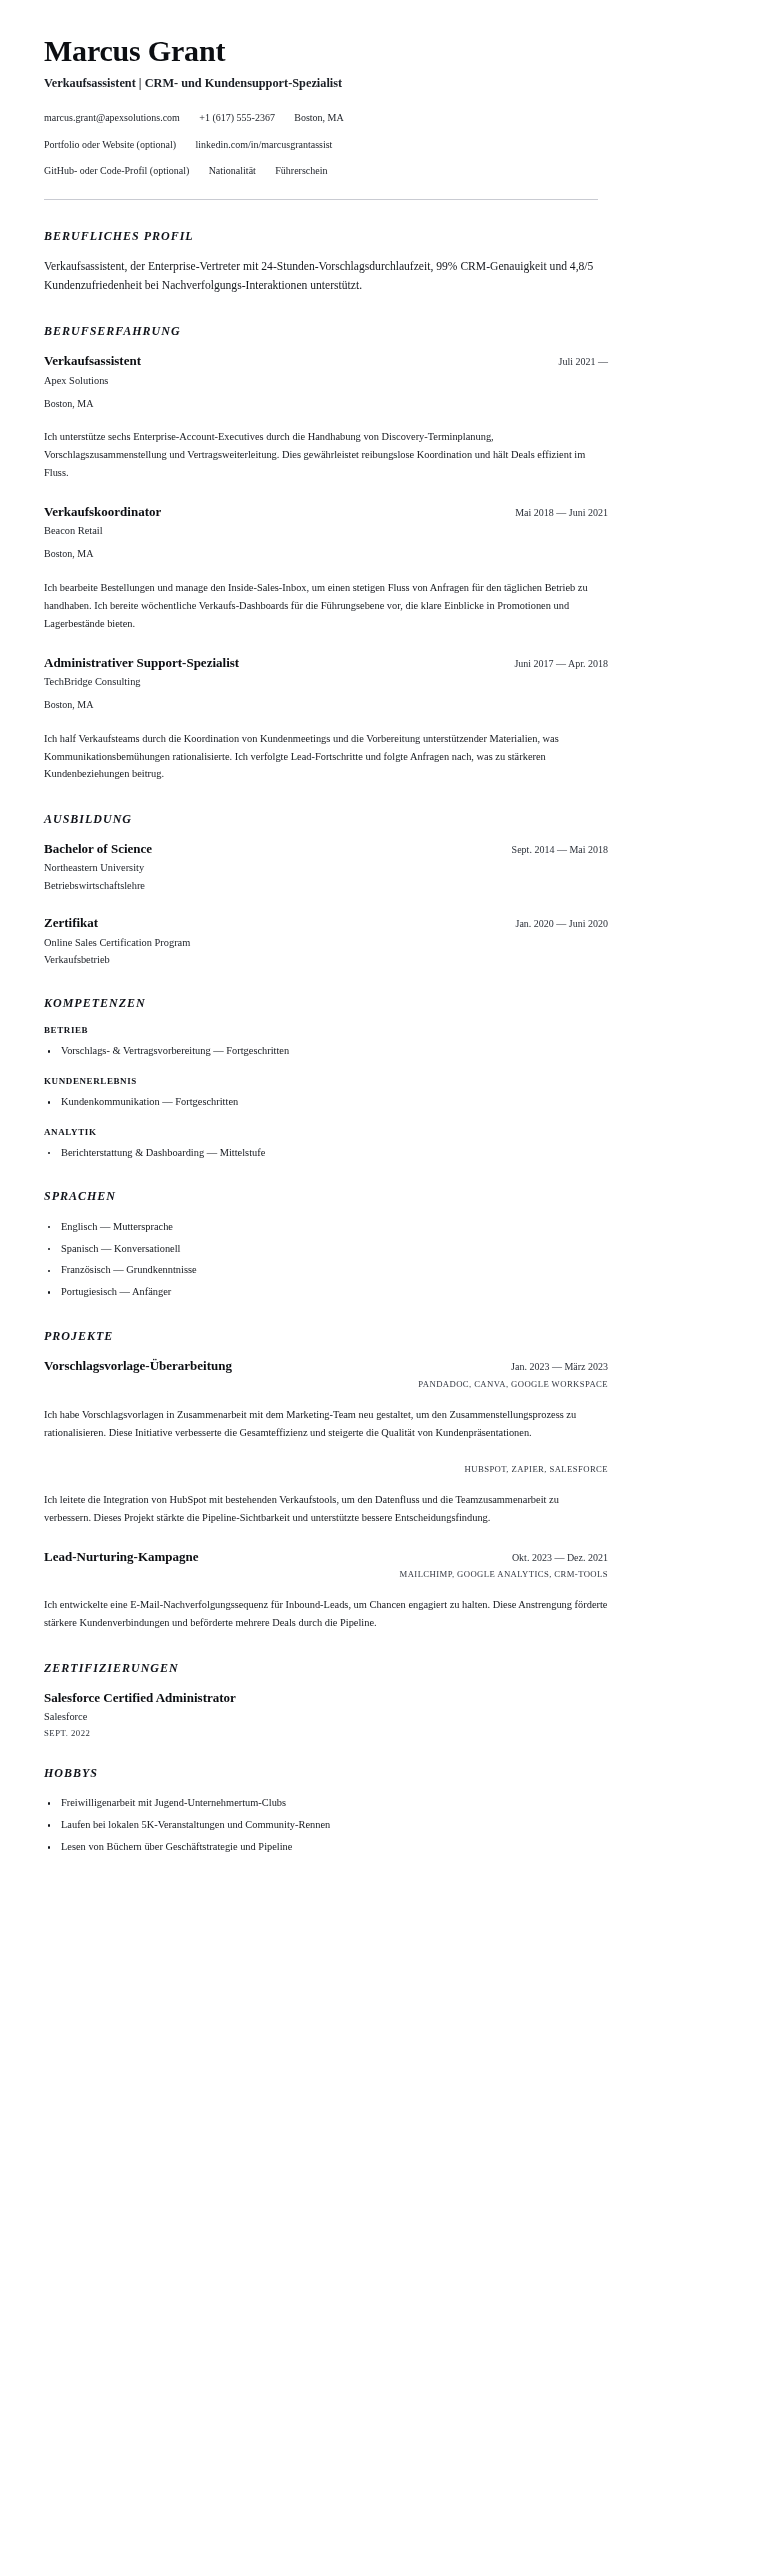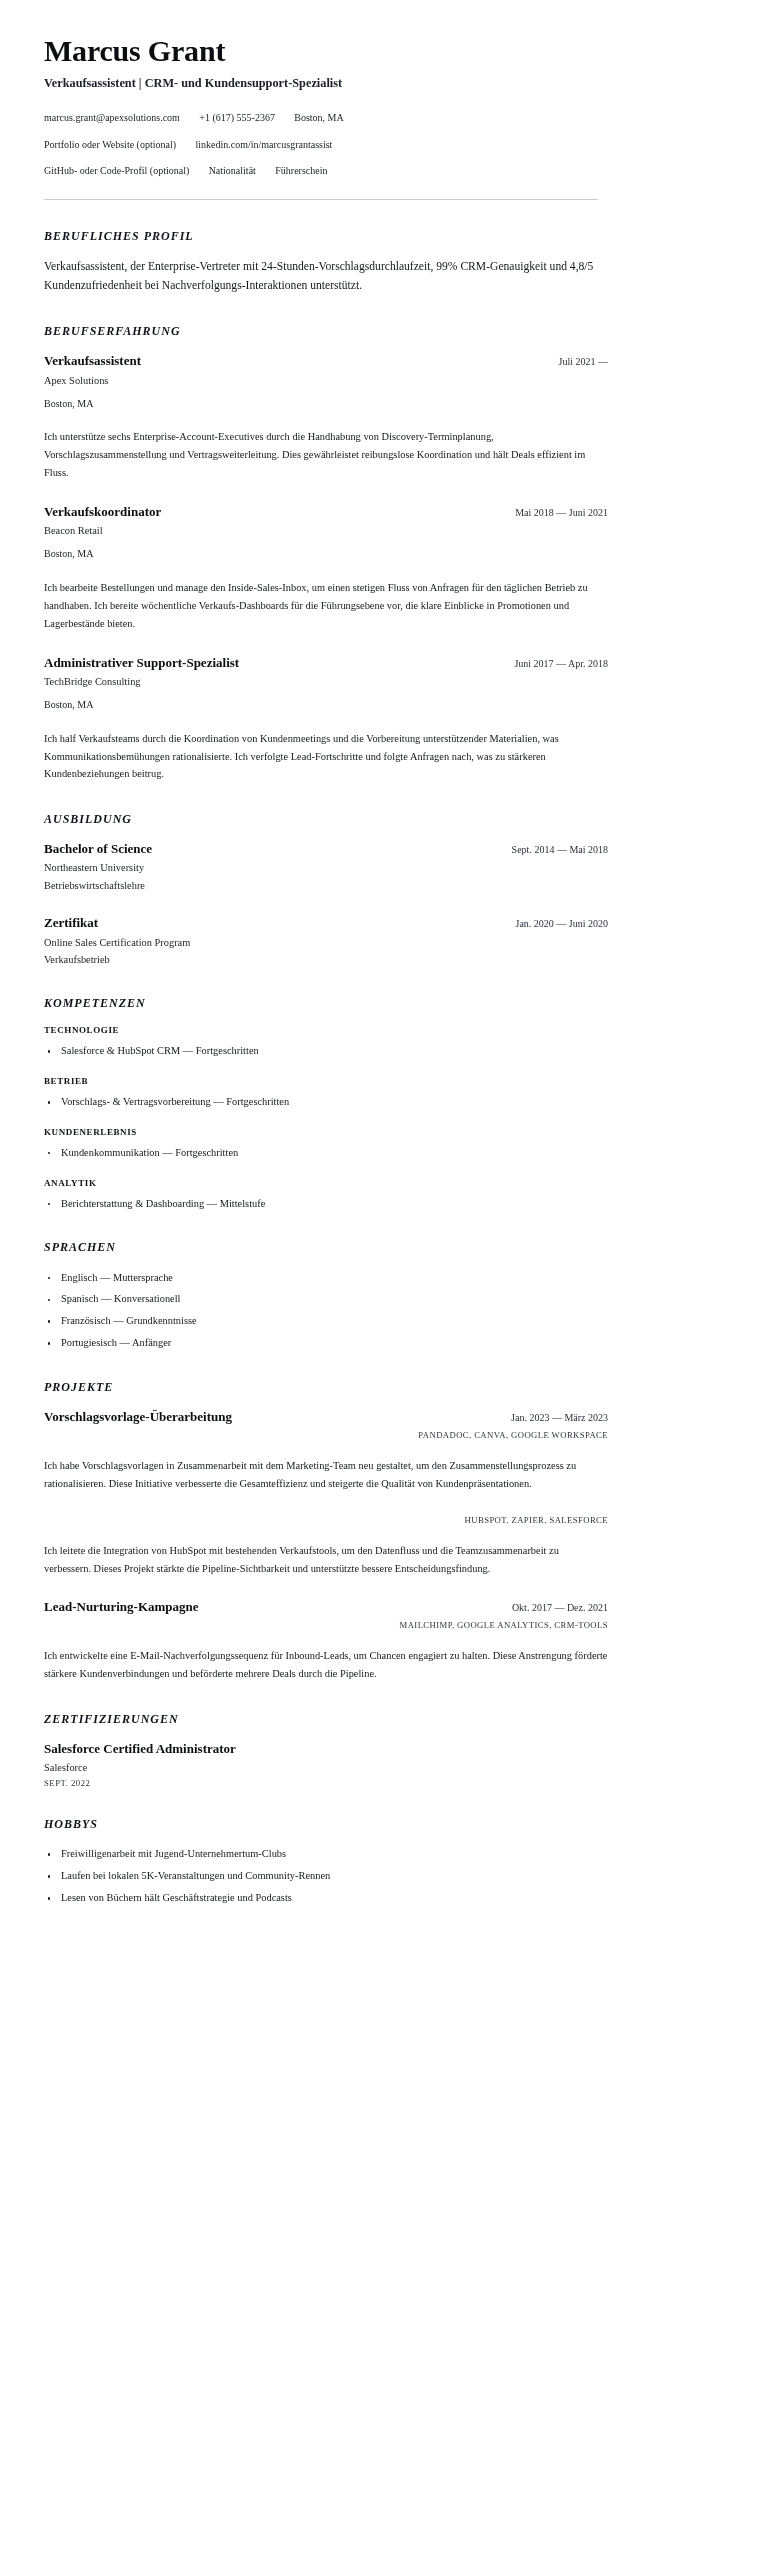--- a/index.html
+++ b/index.html
@@ -261,26 +261,20 @@
         <span class="entry-date">Jan. 2020 — Juni 2020</span>
       </div>
       <div class="entry-sub">Online Sales Certification Program</div>
       <div class="entry-sub">Verkaufsbetrieb</div>
     </div>
   </section>
 
   <section class="section">
     <h2 class="section-title">KOMPETENZEN</h2>
 
-    <div class="skill-group">
-      <h3 class="skill-group-title">TECHNOLOGIE</h3>
-      <ul class="bullets">
-        <li>Salesforce &amp; HubSpot CRM — Fortgeschritten</li>
-      </ul>
-    </div>
 
     <div class="skill-group">
       <h3 class="skill-group-title">BETRIEB</h3>
       <ul class="bullets">
         <li>Vorschlags- &amp; Vertragsvorbereitung — Fortgeschritten</li>
       </ul>
     </div>
 
     <div class="skill-group">
       <h3 class="skill-group-title">KUNDENERLEBNIS</h3>
@@ -320,21 +314,21 @@
     </div>
 
     <div class="entry">
       <div class="entry-tags">HUBSPOT, ZAPIER, SALESFORCE</div>
       <p class="entry-body">Ich leitete die Integration von HubSpot mit bestehenden Verkaufstools, um den Datenfluss und die Teamzusammenarbeit zu verbessern. Dieses Projekt stärkte die Pipeline-Sichtbarkeit und unterstützte bessere Entscheidungsfindung.</p>
     </div>
 
     <div class="entry">
       <div class="entry-head">
         <h3 class="entry-title">Lead-Nurturing-Kampagne</h3>
-        <span class="entry-date">Okt. 2017 — Dez. 2021</span>
+        <span class="entry-date">Okt. 2023 — Dez. 2021</span>
       </div>
       <div class="entry-tags">MAILCHIMP, GOOGLE ANALYTICS, CRM-TOOLS</div>
       <p class="entry-body">Ich entwickelte eine E-Mail-Nachverfolgungssequenz für Inbound-Leads, um Chancen engagiert zu halten. Diese Anstrengung förderte stärkere Kundenverbindungen und beförderte mehrere Deals durch die Pipeline.</p>
     </div>
   </section>
 
   <section class="section">
     <h2 class="section-title">ZERTIFIZIERUNGEN</h2>
 
     <div class="entry">
@@ -342,18 +336,18 @@
       <div class="entry-sub">Salesforce</div>
       <div class="cert-date">SEPT. 2022</div>
     </div>
   </section>
 
   <section class="section">
     <h2 class="section-title">HOBBYS</h2>
     <ul class="bullets">
       <li>Freiwilligenarbeit mit Jugend-Unternehmertum-Clubs</li>
       <li>Laufen bei lokalen 5K-Veranstaltungen und Community-Rennen</li>
-      <li>Lesen von Büchern hält Geschäftstrategie und Podcasts</li>
+      <li>Lesen von Büchern über Geschäftstrategie und Pipeline</li>
     </ul>
   </section>
 
 </div>
 
 
 </body></html>

